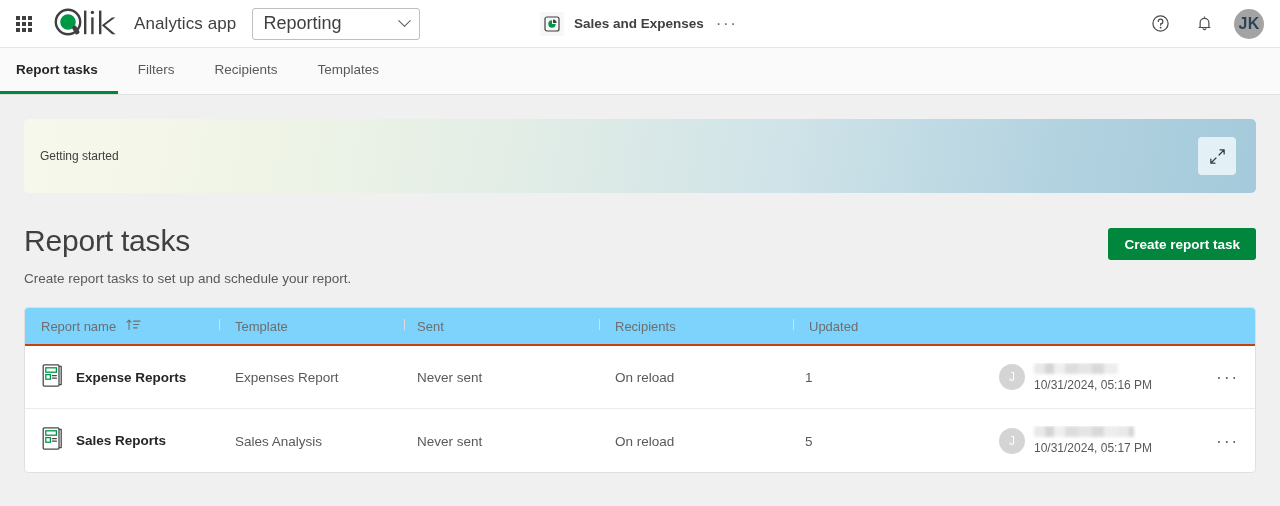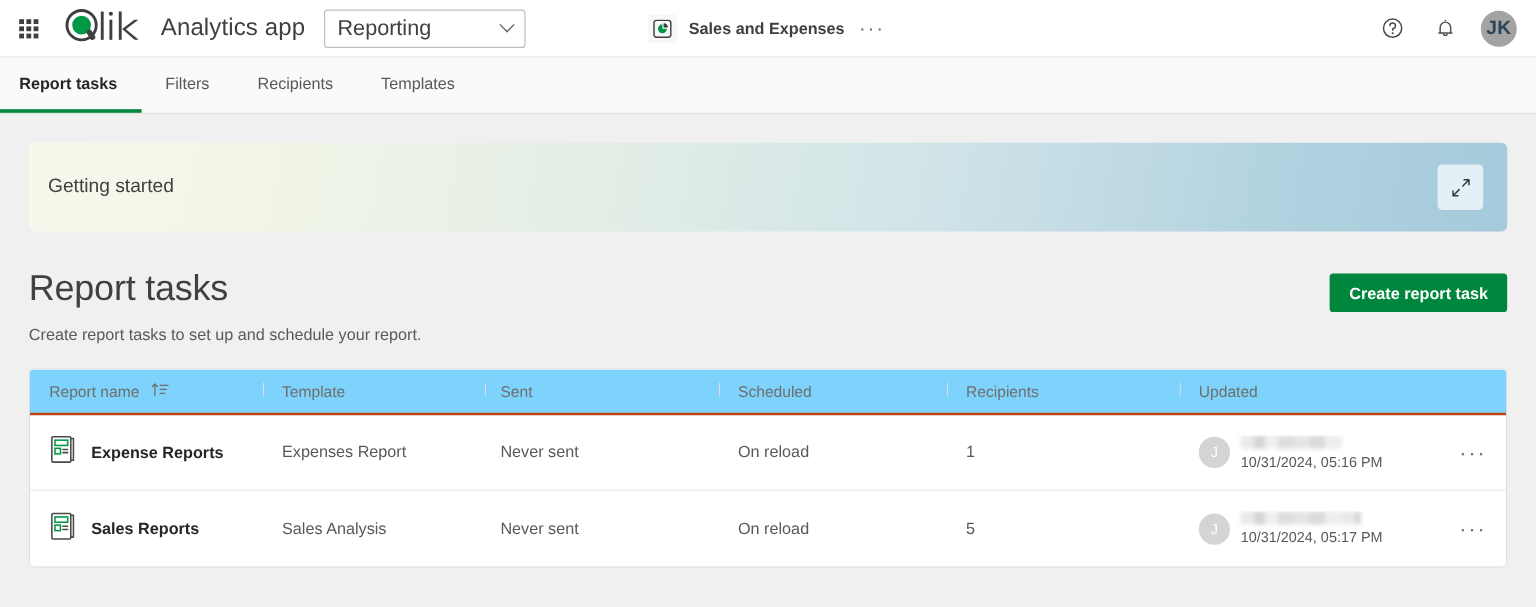--- a/index.html
+++ b/index.html
@@ -35,21 +35,21 @@
     grid-template-columns: repeat(3, 4px);
     grid-template-rows: repeat(3, 4px);
     gap: 2px;
   }
   .grid-icon i { background: #3f3f3f; display: block; width: 4px; height: 4px; }
 
   .qlik-logo { margin-left: 10px; flex: 0 0 auto; cursor: pointer; }
 
   .app-name {
     margin-left: 12px;
-    font-size: 20px;
+    font-size: 17px;
     color: #404040;
     letter-spacing: .1px;
     white-space: nowrap;
     flex: 0 0 auto;
   }
 
   .section-select {
     margin-left: 16px;
     width: 168px; height: 32px;
     border: 1px solid #bfbfbf;
@@ -154,21 +154,21 @@
     height: 74px;
     border-radius: 5px;
     background: linear-gradient(100deg,
                 #f7f8ec 0%, #f1f5e7 16%, #e4eee6 38%,
                 #cfe3e8 62%, #b2d2e0 84%, #a4cadb 100%);
     display: flex; align-items: center;
     padding: 0 20px 0 16px;
     position: relative;
   }
   .banner-title {
-    font-size: 16px;
+    font-size: 12px;
     color: #404040;
   }
   .banner-expand {
     margin-left: auto;
     width: 38px; height: 38px;
     background: #e3f0f6;
     border-radius: 4px;
     display: flex; align-items: center; justify-content: center;
     cursor: pointer;
   }
@@ -418,23 +418,20 @@
             </svg>
           </span>
         </span>
       </div>
       <div class="c c-template">
         <span>Template</span>
       </div>
       <div class="c c-sent">
         <span>Sent</span>
       </div>
-      <div class="c c-sched">
-        <span>Scheduled</span>
-      </div>
       <div class="c c-recip">
         <span>Recipients</span>
       </div>
       <div class="c c-updated">
         <span>Updated</span>
       </div>
       <div class="c c-actions"></div>
     </div>
 
     <div class="t-row t-body-row">

